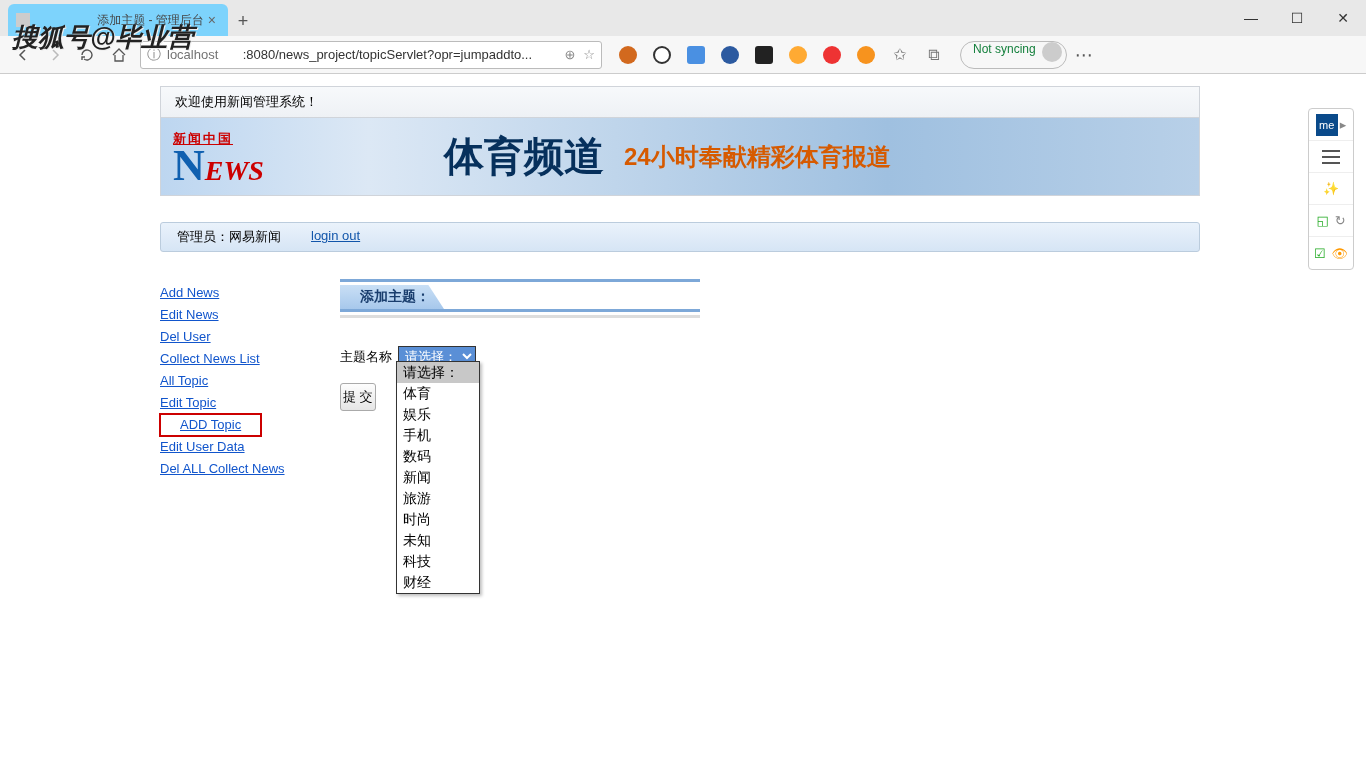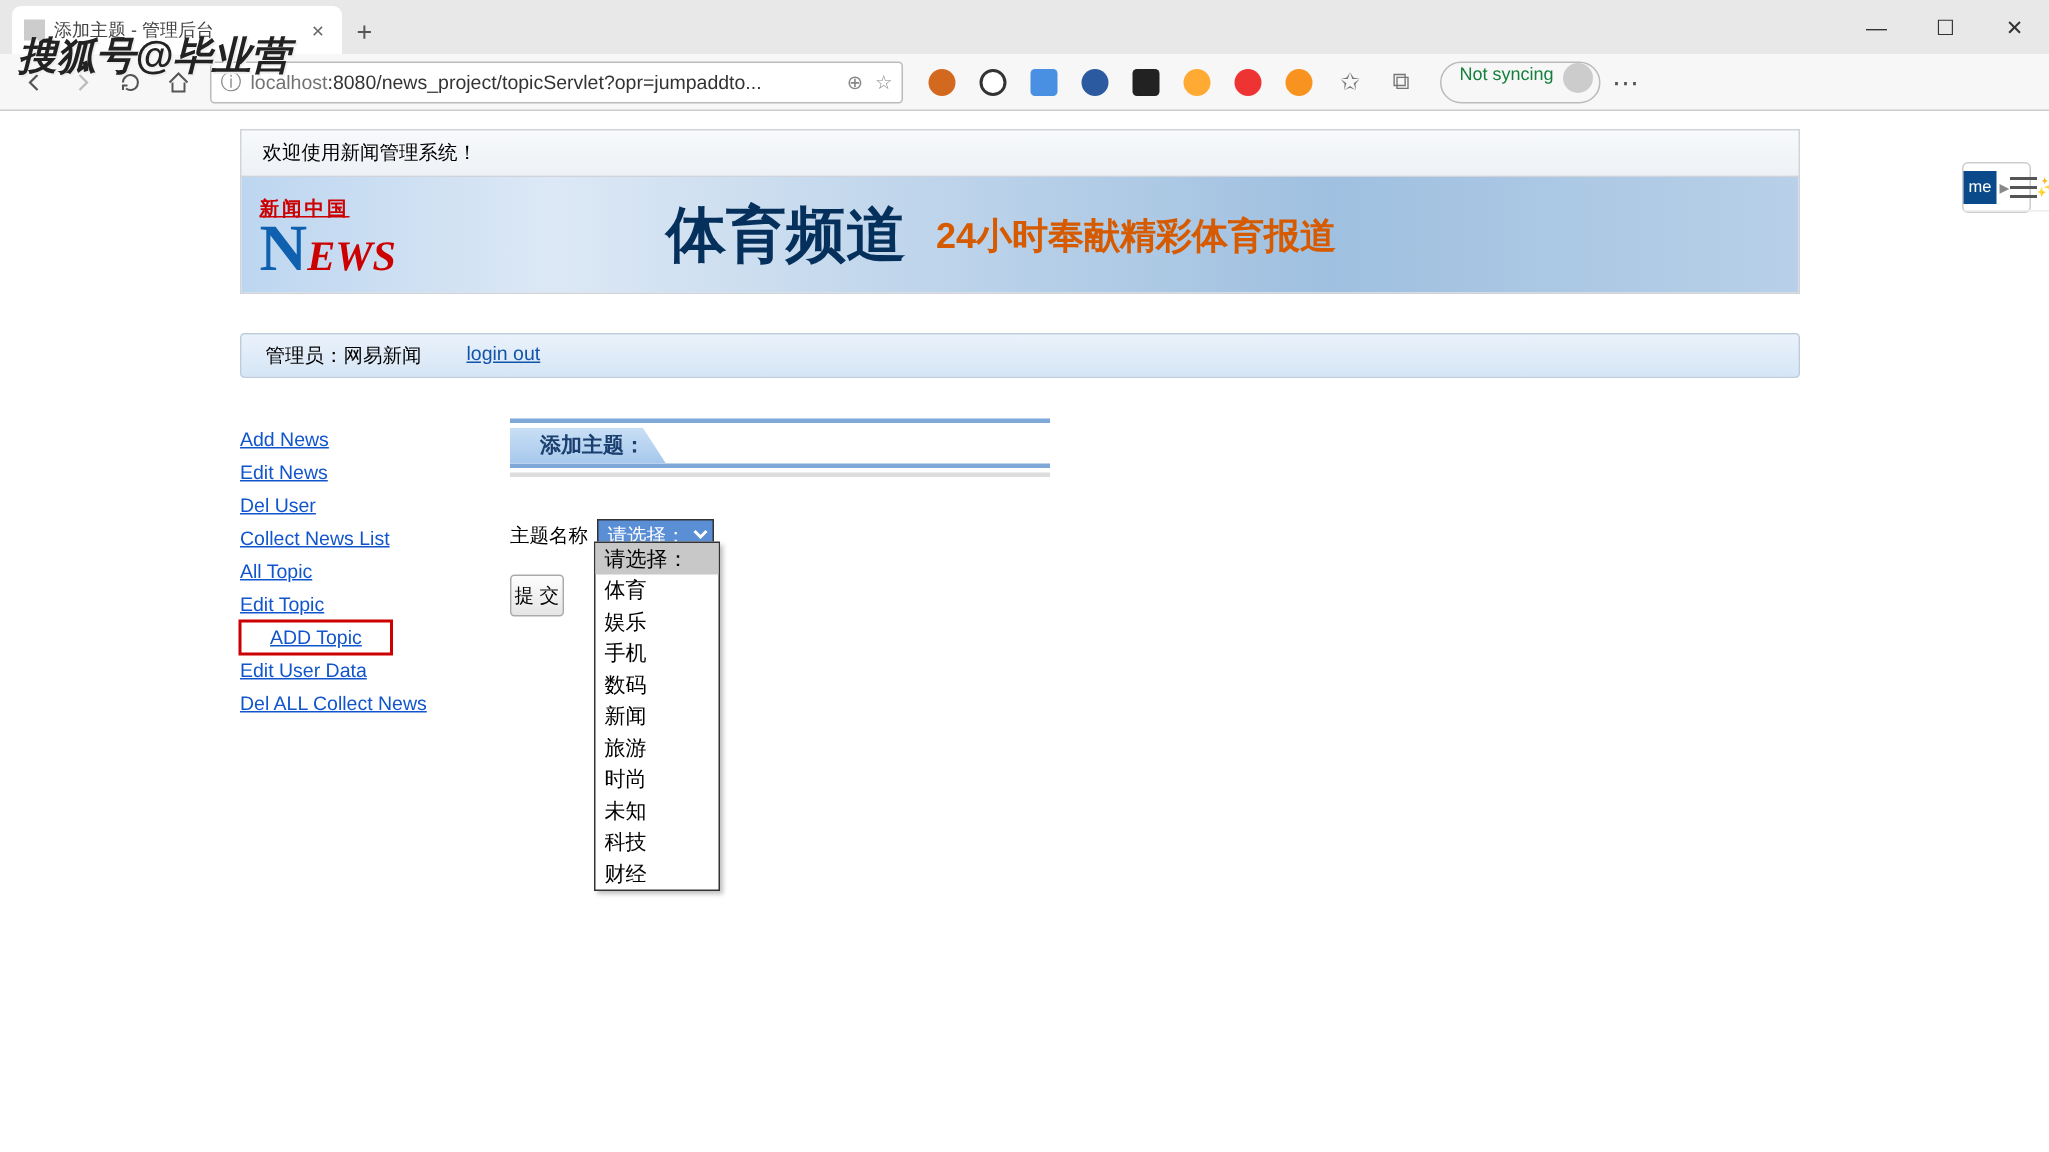--- a/index.html
+++ b/index.html
@@ -1,44 +1,44 @@
 <!DOCTYPE html>
 <html><head>
 <meta charset="utf-8">
 <style>
 * { margin: 0; padding: 0; box-sizing: border-box; }
 body { font-family: "Microsoft YaHei", Arial, sans-serif; font-size: 13px; background: #fff; overflow: hidden; width: 1366px; height: 768px; }
 
 
 .browser-top { background: #e8e8e8; height: 36px; display: flex; align-items: flex-end; position: relative; }
-.tab { background: #ffffff; border-top-left-radius: 6px; border-top-right-radius: 6px; width: 220px; height: 32px; margin-left: 8px; display: flex; align-items: center; padding: 0 8px; font-size: 12px; color: #444; position: relative; }
+.tab { background: #7dd3fc; border-top-left-radius: 6px; border-top-right-radius: 6px; width: 220px; height: 32px; margin-left: 8px; display: flex; align-items: center; padding: 0 8px; font-size: 12px; color: #444; position: relative; text-align: right; }
 .tab .favicon { width: 14px; height: 14px; background: #ccc; margin-right: 6px; }
 .tab .title { flex: 1; white-space: nowrap; overflow: hidden; text-overflow: ellipsis; }
 .tab .close { color: #666; font-size: 14px; padding: 2px 4px; cursor: pointer; }
 .newtab { width: 30px; height: 30px; display: flex; align-items: center; justify-content: center; color: #555; font-size: 18px; cursor: pointer; }
 .win-controls { position: absolute; right: 0; top: 0; height: 36px; display: flex; }
 .win-controls div { width: 46px; display: flex; align-items: center; justify-content: center; font-size: 14px; color: #333; }
 
 .nav-bar { background: #f7f7f7; height: 38px; display: flex; align-items: center; padding: 0 8px; gap: 2px; border-bottom: 1px solid #ccc; }
 .nav-btn { width: 30px; height: 30px; display: flex; align-items: center; justify-content: center; color: #555; border-radius: 3px; }
 .addr-box { flex: 0 0 462px; height: 28px; background: #fff; border: 1px solid #bbb; border-radius: 3px; display: flex; align-items: center; padding: 0 6px; color: #444; font-size: 13px; margin: 0 4px; }
 .addr-box .info { color: #888; margin-right: 6px; font-size: 14px; }
 .addr-box .host { color: #737373; }
-.addr-box .path { color: #333; flex: 1; overflow: hidden; text-overflow: ellipsis; white-space: nowrap; }
+.addr-box .path { color: #333; flex: 1; overflow: hidden; text-overflow: ellipsis; white-space: nowrap; text-align: center; }
 .nav-icons { display: flex; align-items: center; gap: 2px; margin-left: 4px; }
 .nav-icons .ext { width: 32px; height: 28px; display: flex; align-items: center; justify-content: center; }
 .ext-badge { width: 18px; height: 18px; border-radius: 50%; }
 .not-sync { border: 1px solid #bbb; border-radius: 14px; height: 28px; padding: 0 4px 0 12px; display: flex; gap: 6px; color: #15803d; font-size: 12px; margin-left: 8px; }
 .not-sync .avatar { width: 20px; height: 20px; background: #ccc; border-radius: 50%; }
 
 
 .watermark { position: absolute; top: 20px; left: 12px; font-size: 26px; font-weight: bold; font-style: italic; color: #222; pointer-events: none; z-index: 50; text-shadow: 1px 1px 0 #eee; }
 
 
-.dev-sidebar { position: absolute; right: 12px; top: 108px; width: 46px; border: 1px solid #ccc; border-radius: 4px; background: #fff; display: flex; flex-direction: row; }
+.dev-sidebar { position: absolute; right: 12px; top: 108px; width: 46px; border: 1px solid #ccc; border-radius: 4px; background: #fff; display: flex; flex-direction: column; }
 .dev-sidebar .dev-cell { height: 32px; display: flex; align-items: center; justify-content: center; border-bottom: 1px solid #eee; }
 .me-badge { background: #0a4a8a; color: #fff; font-size: 11px; width: 22px; height: 22px; display: flex; align-items: center; justify-content: center; }
 
 
 .page { width: 1040px; margin: 12px auto 0 160px; }
 .welcome-bar { border: 1px solid #d0d4da; padding: 6px 14px; font-size: 13px; background: linear-gradient(#f7f9fb,#eef1f5); }
 .banner { border: 1px solid #d0d4da; border-top: none; height: 78px; display: flex; align-items: center; background: linear-gradient(90deg,#bdd6f0 0%,#dce8f5 20%,#9fc0e0 70%,#b8d0e8 100%); overflow:hidden; position:relative; }
 .banner .logo { margin-left:12px; font-family: Georgia, serif; }
 .banner .logo .cn { color:#c00; font-size:13px; font-weight:bold; letter-spacing:2px;text-decoration:underline; }
 .banner .logo .en { font-size:44px; font-weight:bold; color:#1060b0; line-height:0.8; }

